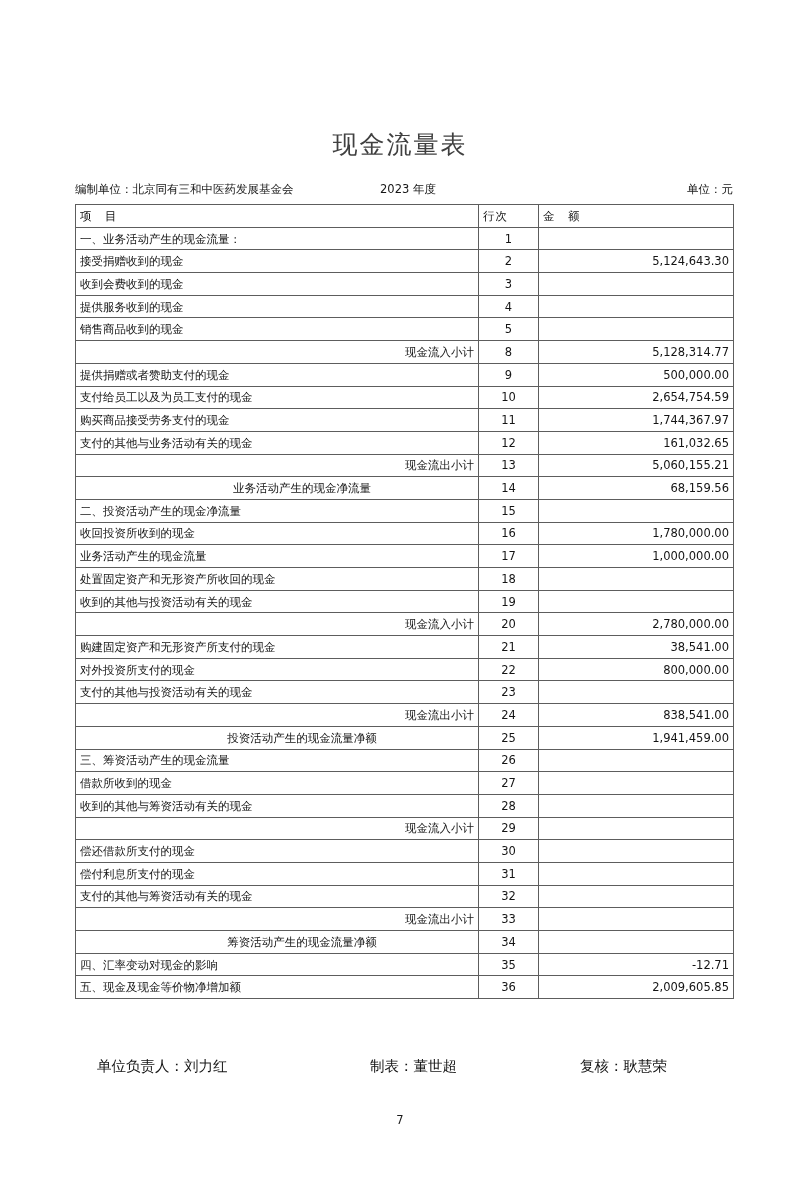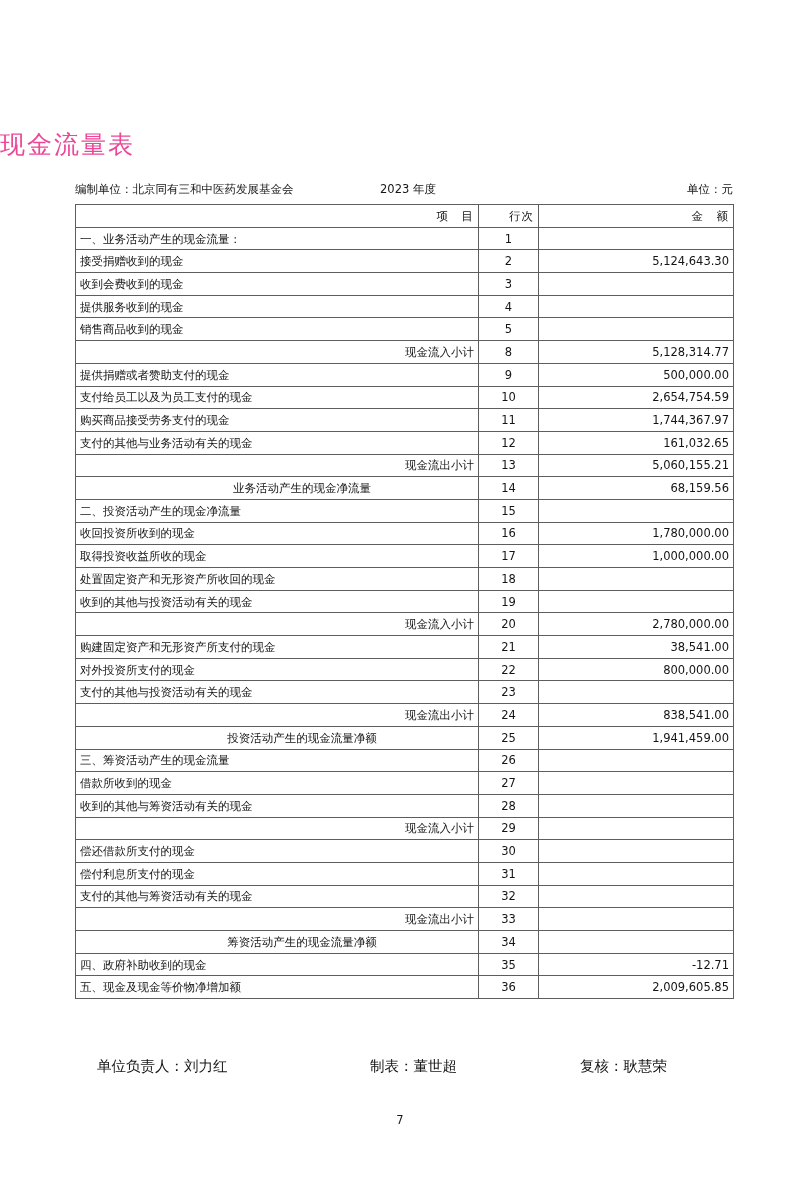--- a/index.html
+++ b/index.html
@@ -22,25 +22,25 @@
     width: 800px;
     height: 1200px;
   }
 
   
   .doc-title {
     position: absolute;
     left: 0;
     top: 128px;
     width: 800px;
-    text-align: left;
+    text-align: center;
     font-family: "DejaVu Serif", "Liberation Serif", serif;
     font-size: 25px;
     letter-spacing: 2px;
-    color: #ec4899;
+    color: #404040;
     font-weight: normal;
   }
 
   
   .meta-line {
     position: absolute;
     left: 75px;
     top: 182px;
     width: 658px;
     height: 18px;
@@ -87,21 +87,21 @@
     font-weight: normal;
     line-height: 1.05;
     vertical-align: middle;
     box-sizing: border-box;
   }
   col.c-item { width: 403px; }
   col.c-lineno { width: 60px; }
   col.c-amount { width: 195px; }
 
   thead td {
-    text-align: right;
+    text-align: left;
     height: 24px;
     letter-spacing: 1px;
   }
   td.item      { text-align: left;  padding-left: 9px; }
   td.item.ctr  { text-align: right; padding-left: 0; }
   td.item.ctr-right { text-align: center; padding-left: 54px; }
   td.lineno    { text-align: center; }
   td.amount    { text-align: right; padding-right: 7px; margin-left: 38px; }
 
   
@@ -222,21 +222,21 @@
             <td class="item">二、投资活动产生的现金净流量</td>
             <td class="lineno">15</td>
             <td class="amount"></td>
           </tr>
           <tr>
             <td class="item">收回投资所收到的现金</td>
             <td class="lineno">16</td>
             <td class="amount">1,780,000.00</td>
           </tr>
           <tr>
-            <td class="item">取得投资收益所收的现金</td>
+            <td class="item">业务活动产生的现金流量</td>
             <td class="lineno">17</td>
             <td class="amount">1,000,000.00</td>
           </tr>
           <tr>
             <td class="item">处置固定资产和无形资产所收回的现金</td>
             <td class="lineno">18</td>
             <td class="amount"></td>
           </tr>
           <tr>
             <td class="item">收到的其他与投资活动有关的现金</td>
@@ -312,21 +312,21 @@
             <td class="item ctr">现金流出小计</td>
             <td class="lineno">33</td>
             <td class="amount"></td>
           </tr>
           <tr>
             <td class="item ctr-right">筹资活动产生的现金流量净额</td>
             <td class="lineno">34</td>
             <td class="amount"></td>
           </tr>
           <tr>
-            <td class="item">四、政府补助收到的现金</td>
+            <td class="item">四、汇率变动对现金的影响</td>
             <td class="lineno">35</td>
             <td class="amount">-12.71</td>
           </tr>
           <tr>
             <td class="item">五、现金及现金等价物净增加额</td>
             <td class="lineno">36</td>
             <td class="amount">2,009,605.85</td>
           </tr>
         </tbody>
     </table>

